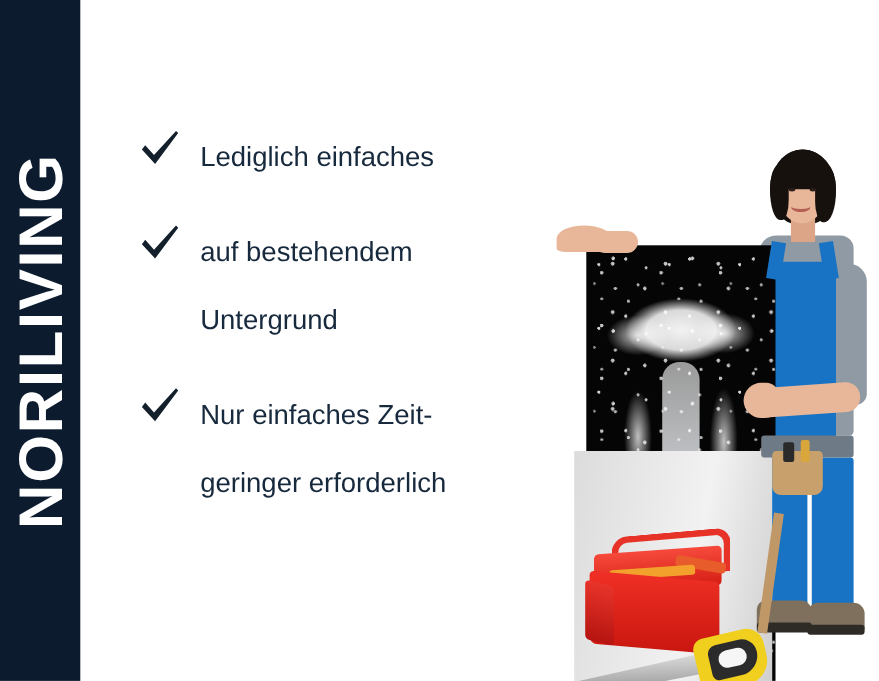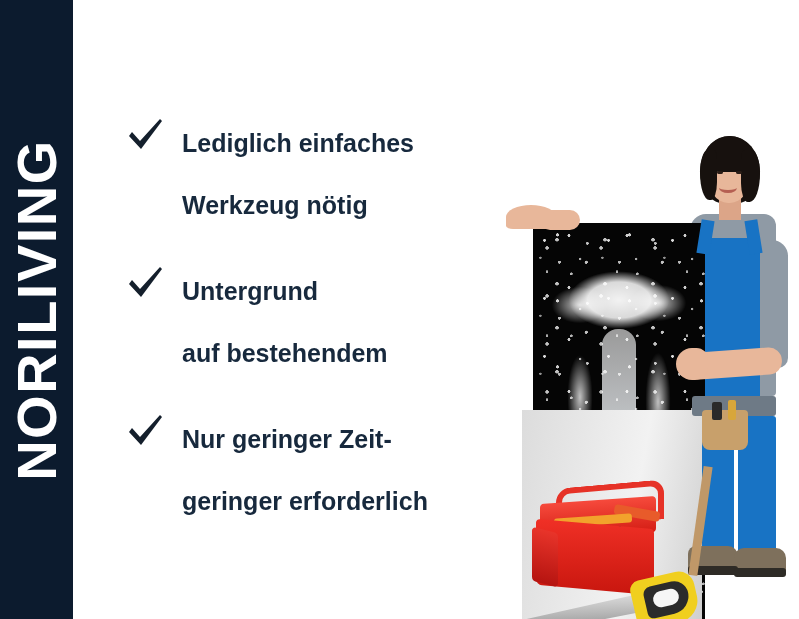--- a/index.html
+++ b/index.html
@@ -73,21 +73,21 @@
     width: 40px;
     height: 40px;
   }
   .check-icon svg { display: block; }
   .benefit-lines {
     margin-left: 56px;
   }
   .benefit-line {
     color: #17293d;
     font-family: "Liberation Sans", sans-serif;
-    font-weight: bold;
+    font-weight: normal;
     font-size: 25px;
     line-height: 62px;
     white-space: nowrap;
   }
 
   
   .photo {
     position: absolute;
     left: 500px;
     top: 110px;
@@ -519,44 +519,43 @@
   <div class="benefits">
 
     <div class="benefit">
       <span class="check-icon">
         <svg width="40" height="40" viewBox="0 0 40 40">
           <path d="M3 20 L6 16 L14 25 L34 3 L36 5 L15 33 Z" fill="#141f2c"></path>
         </svg>
       </span>
       <div class="benefit-lines">
         <div class="benefit-line">Lediglich einfaches</div>
-        <div class="benefit-line">Werkzeug nötig</div>
       </div>
     </div>
 
     <div class="benefit">
       <span class="check-icon">
         <svg width="40" height="40" viewBox="0 0 40 40">
           <path d="M3 20 L6 16 L14 25 L34 3 L36 5 L15 33 Z" fill="#141f2c"></path>
         </svg>
       </span>
       <div class="benefit-lines">
+        <div class="benefit-line">auf bestehendem</div>
         <div class="benefit-line">Untergrund</div>
-        <div class="benefit-line">auf bestehendem</div>
       </div>
     </div>
 
     <div class="benefit">
       <span class="check-icon">
         <svg width="40" height="40" viewBox="0 0 40 40">
           <path d="M3 20 L6 16 L14 25 L34 3 L36 5 L15 33 Z" fill="#141f2c"></path>
         </svg>
       </span>
       <div class="benefit-lines">
-        <div class="benefit-line">Nur geringer Zeit-</div>
+        <div class="benefit-line">Nur einfaches Zeit-</div>
         <div class="benefit-line">geringer erforderlich</div>
       </div>
     </div>
 
   </div>
 
   <div class="photo">
 
     <div class="worker">
       <div class="w-hair-back"></div>

